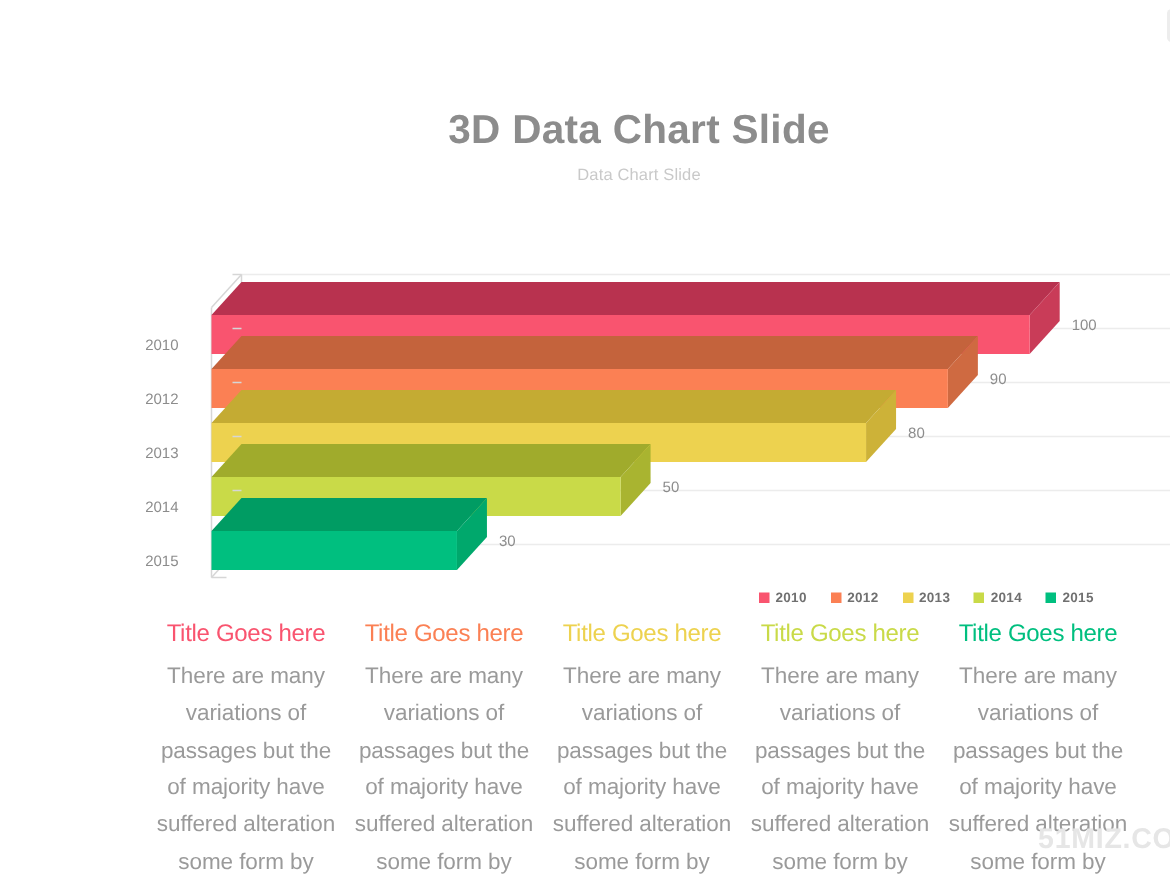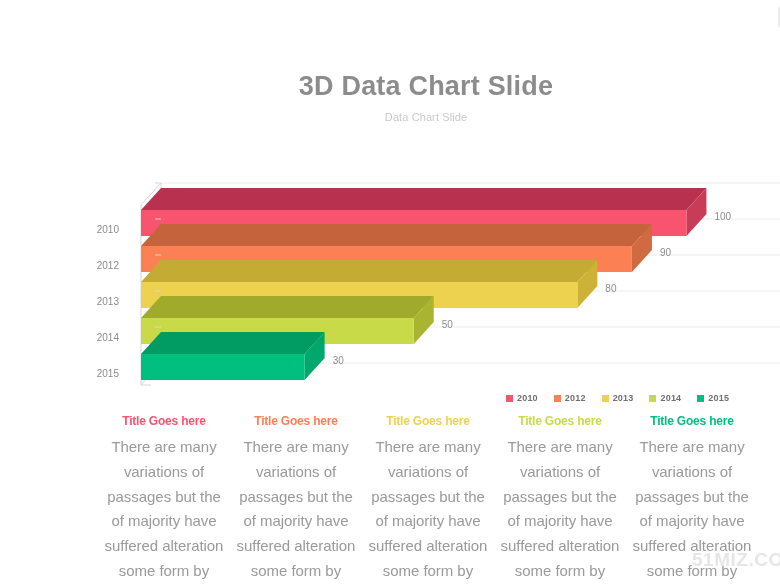--- a/index.html
+++ b/index.html
@@ -50,21 +50,21 @@
   .legend-label { font-size: 9px; color: #707070; font-weight: bold; letter-spacing: .2px; }
 
   
   .cols {
     position: absolute; left: 62px; top: 414px;
     width: 660px;
     display: flex;
   }
   .col { width: 132px; padding: 0 6px; text-align: center; }
   .col-title {
-    font-size: 12px; font-weight: bold; letter-spacing: -.2px;
+    font-size: 16px; font-weight: normal; letter-spacing: -.2px;
     margin-bottom: 7px;
   }
   .col-body {
     font-size: 15px; color: #9a9a9a; line-height: 1.65;
     letter-spacing: -.05px;
   }
 
   
   .watermark {
     position: absolute; right: 16px; bottom: 14px;

